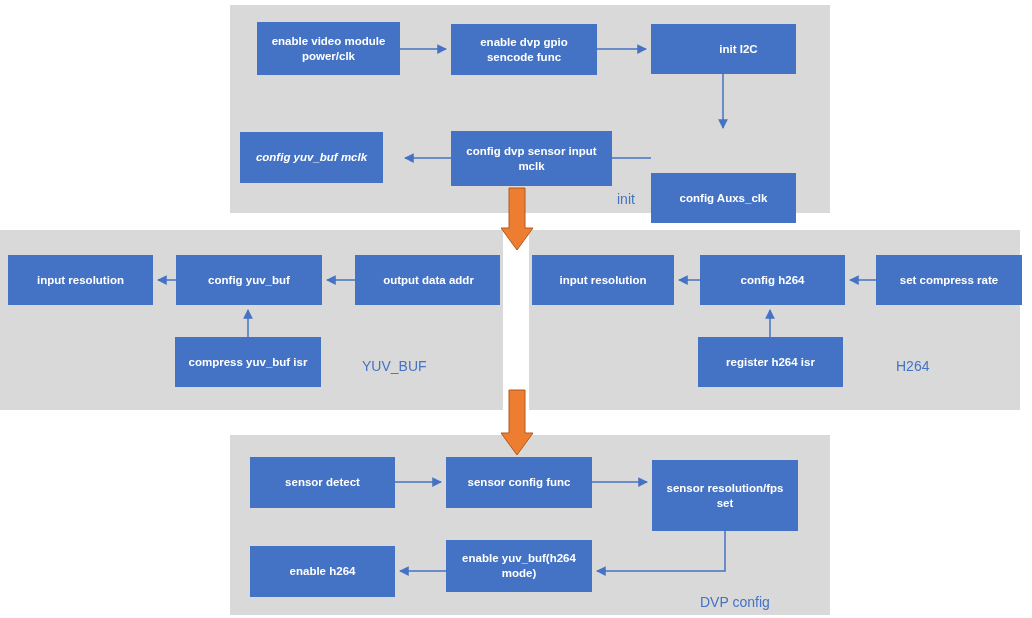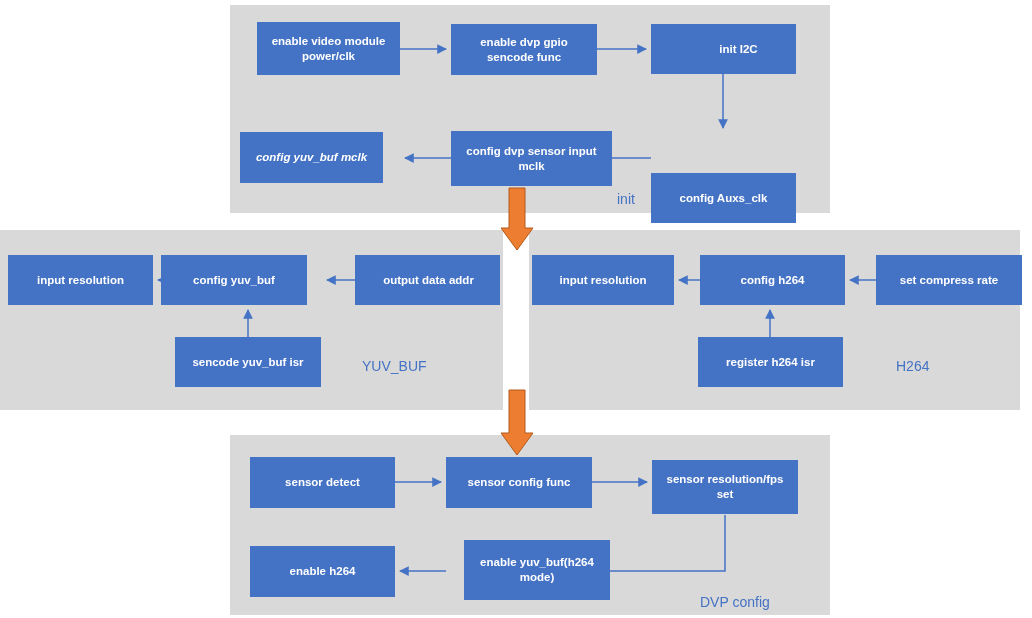--- a/index.html
+++ b/index.html
@@ -99,28 +99,28 @@
     <span>config dvp sensor input mclk</span>
   </div>
   <div class="node" style="left:240px; top:132px; width:143px; height:51px;font-style:italic;">
     <span>config yuv_buf mclk</span>
   </div>
   <div class="group-label" style="left:617px; top:191px;">init</div>
 
   <div class="node" style="left:8px; top:255px; width:145px; height:50px;">
     <span>input resolution</span>
   </div>
-  <div class="node" style="left:161px; top:255px; width:146px; height:50px;">
+  <div class="node" style="left:176px; top:255px; width:146px; height:50px;">
     <span>config yuv_buf</span>
   </div>
   <div class="node" style="left:355px; top:255px; width:145px; height:50px;padding-left:8px;">
     <span>output data addr</span>
   </div>
   <div class="node" style="left:175px; top:337px; width:146px; height:50px;">
-    <span>sencode yuv_buf isr</span>
+    <span>compress yuv_buf isr</span>
   </div>
   <div class="group-label" style="left:362px; top:358px;">YUV_BUF</div>
 
   <div class="node" style="left:532px; top:255px; width:142px; height:50px;">
     <span>input resolution</span>
   </div>
   <div class="node" style="left:700px; top:255px; width:145px; height:50px;">
     <span>config h264</span>
   </div>
   <div class="node" style="left:876px; top:255px; width:146px; height:50px;">
@@ -130,24 +130,24 @@
     <span>register h264 isr</span>
   </div>
   <div class="group-label" style="left:896px; top:358px;">H264</div>
 
   <div class="node" style="left:250px; top:457px; width:145px; height:51px;">
     <span>sensor detect</span>
   </div>
   <div class="node" style="left:446px; top:457px; width:146px; height:51px;">
     <span>sensor config func</span>
   </div>
-  <div class="node" style="left:652px; top:460px; width:146px; height:54px;">
+  <div class="node" style="left:652px; top:460px; width:146px; height:71px;">
     <span>sensor resolution/fps set</span>
   </div>
-  <div class="node" style="left:464px; top:540px; width:146px; height:60px;">
+  <div class="node" style="left:446px; top:540px; width:146px; height:52px;">
     <span>enable yuv_buf(h264 mode)</span>
   </div>
   <div class="node" style="left:250px; top:546px; width:145px; height:51px;">
     <span>enable h264</span>
   </div>
   <div class="group-label" style="left:700px; top:578px;margin-top:16px;">DVP config</div>
 
 </div>
 
 </body></html>

